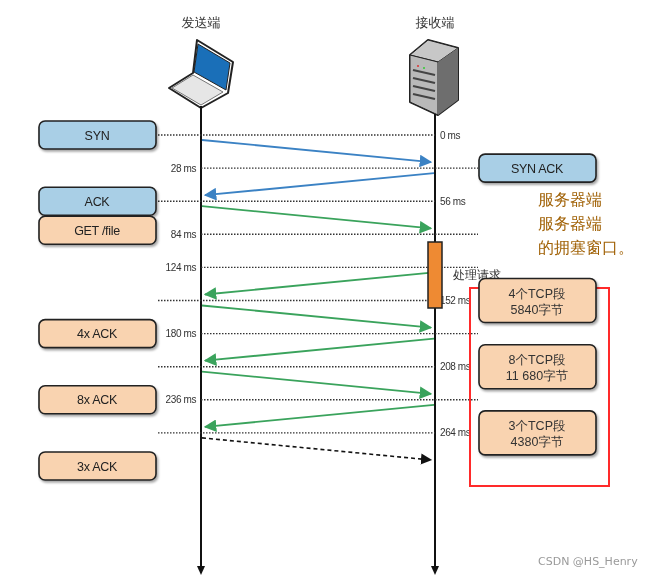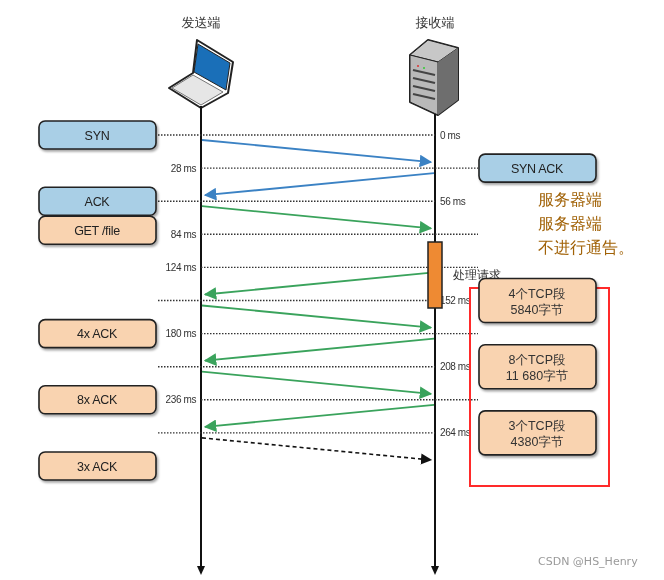--- a/index.html
+++ b/index.html
@@ -152,16 +152,16 @@
         <rect x="479" y="410.90000000000003" width="117" height="44" rx="6" ry="6" fill="#f9d3b0" stroke="#222" stroke-width="1.6" filter="url(#shadow)"></rect>
         <text class="lbl" x="537" y="429.90000000000003" text-anchor="middle" font-size="12.5" font-family="&quot;Liberation Serif&quot;, &quot;DejaVu Serif&quot;, serif" fill="#222">3个TCP段</text>
         <text class="lbl" x="537" y="445.90000000000003" text-anchor="middle" font-size="12.5" font-family="&quot;Liberation Serif&quot;, &quot;DejaVu Serif&quot;, serif" fill="#222">4380字节</text>
       </g>
     </g>
 </svg>
 
 <div class="note">
   <div>服务器端</div>
   <div>服务器端</div>
-  <div>不进行通告。</div>
+  <div>的拥塞窗口。</div>
 </div>
 
 <div class="wm">CSDN @HS_Henry</div>
 
 </body></html>

